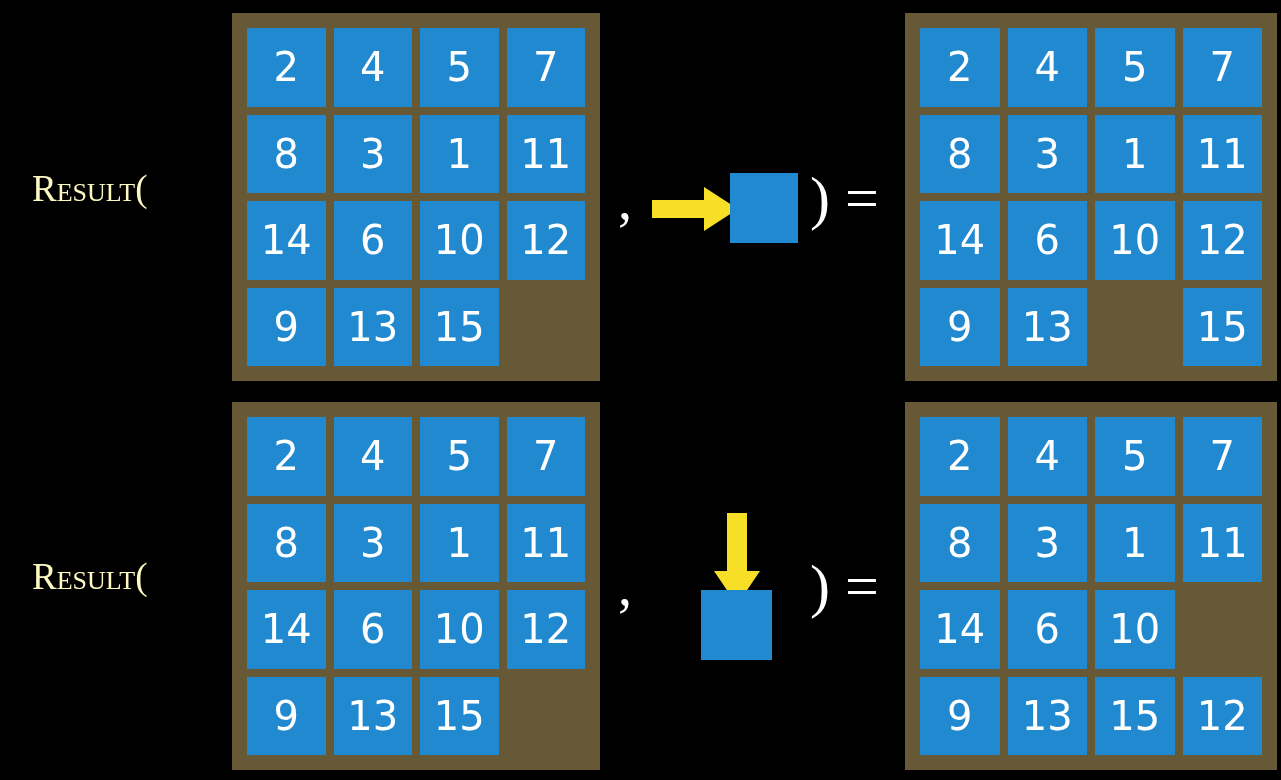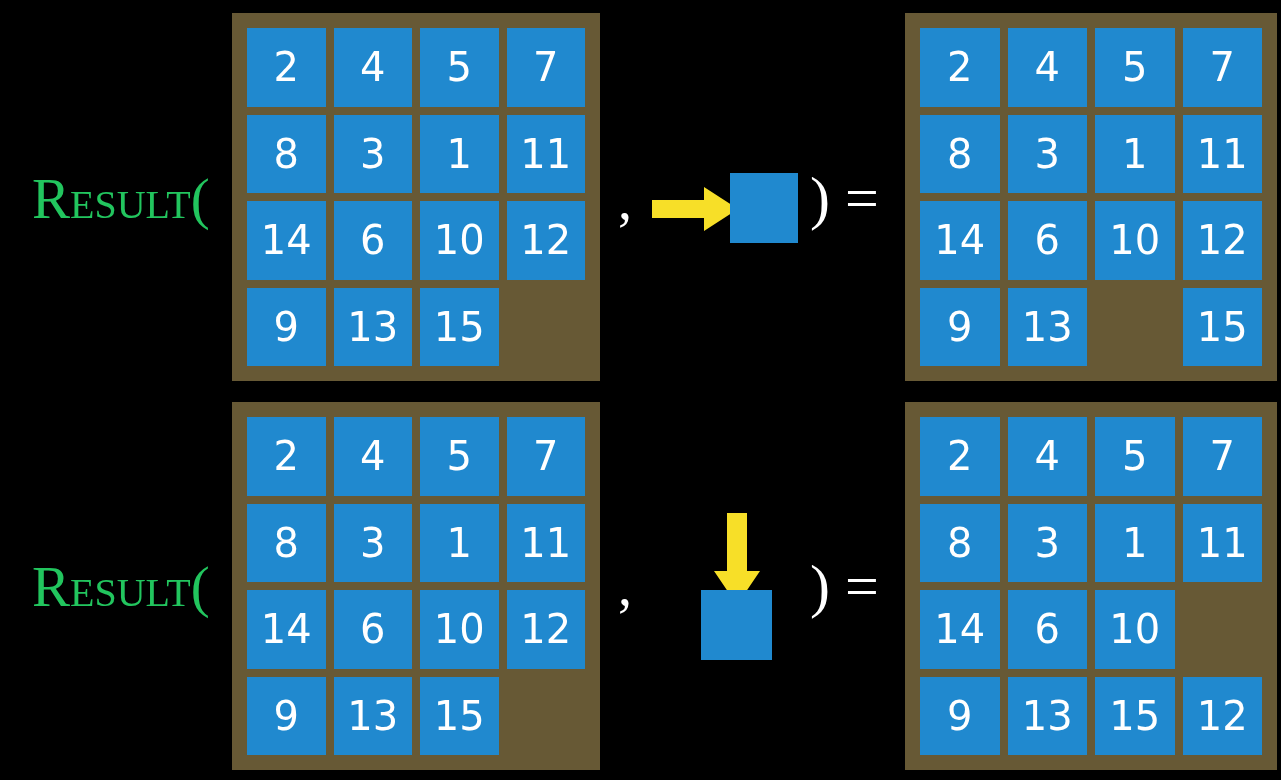--- a/index.html
+++ b/index.html
@@ -54,24 +54,24 @@
     user-select: none;
   }
   .tile.empty {
     background: transparent;
     color: transparent;
   }
 
   
   .result-label {
     position: absolute;
-    color: #22c55e;
+    color: #fef9c3;
     font-family: "Liberation Serif", serif;
     font-variant: small-caps;
-    font-size: 57px;
+    font-size: 37px;
     line-height: 1;
     white-space: nowrap;
     user-select: none;
   }
   .result-label.r1 { left: 32px; top: 170px; }
   .result-label.r2 { left: 32px; top: 558px; }
 
   
   .comma {
     position: absolute;

